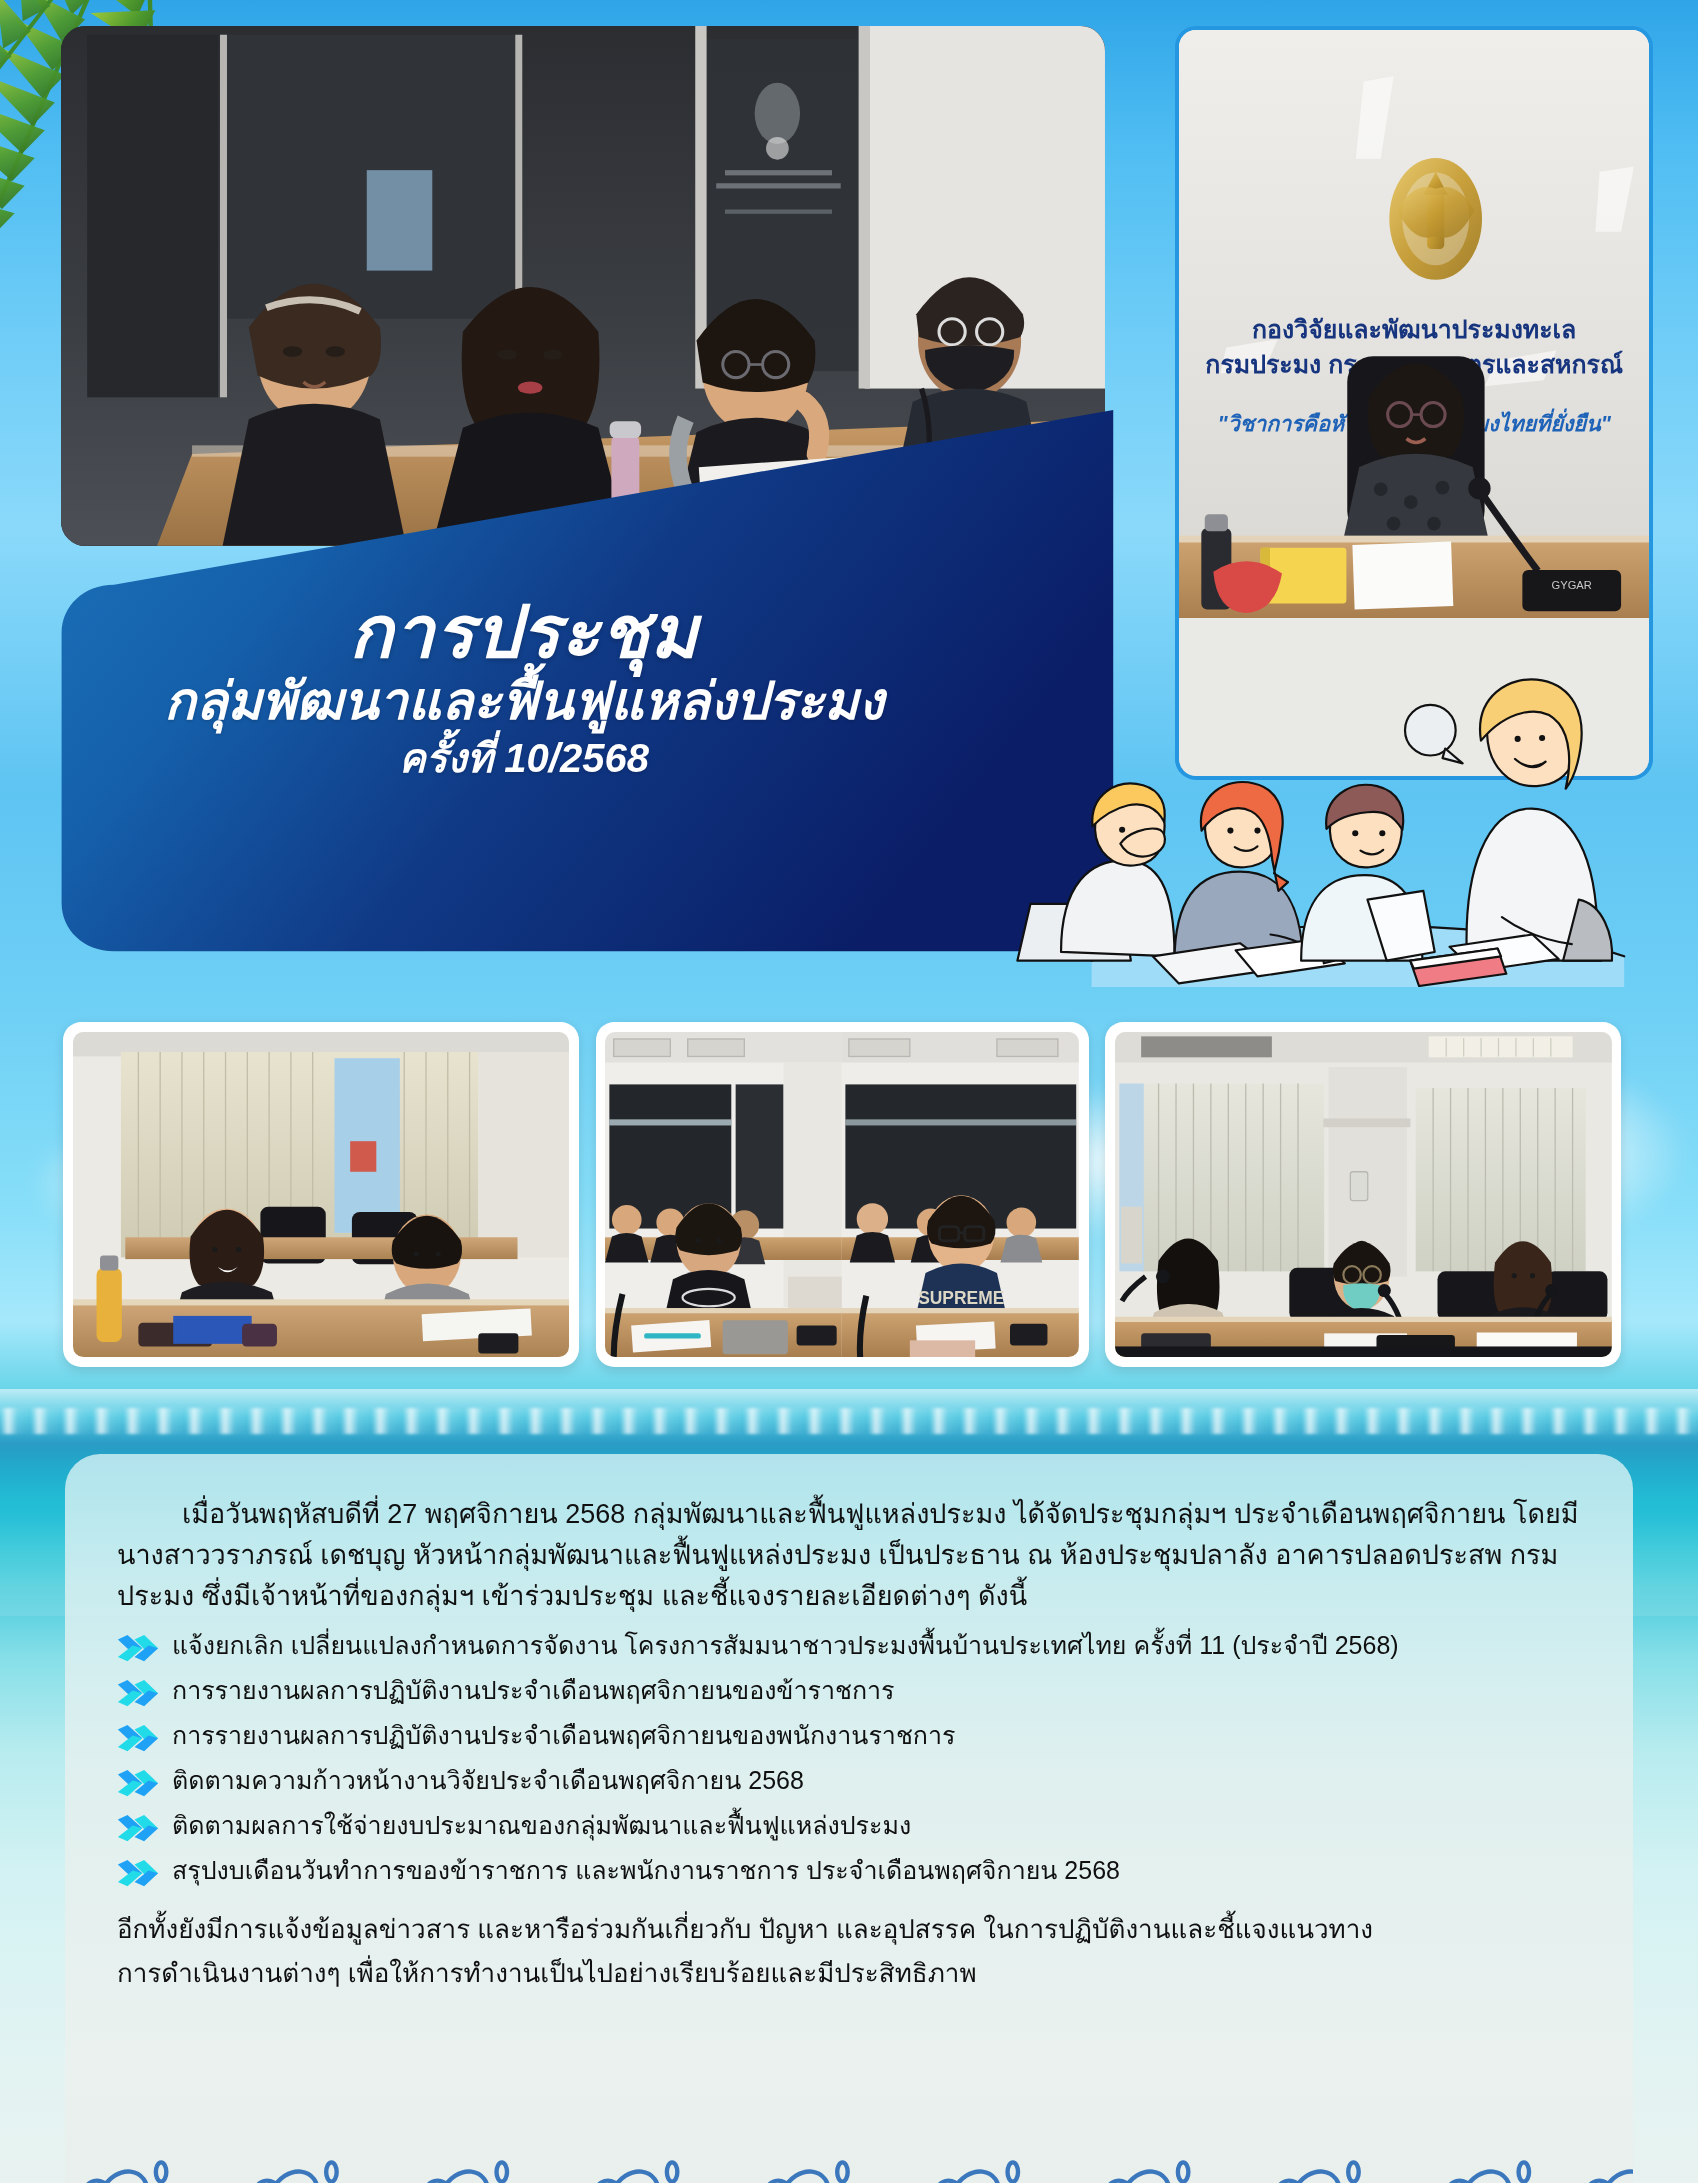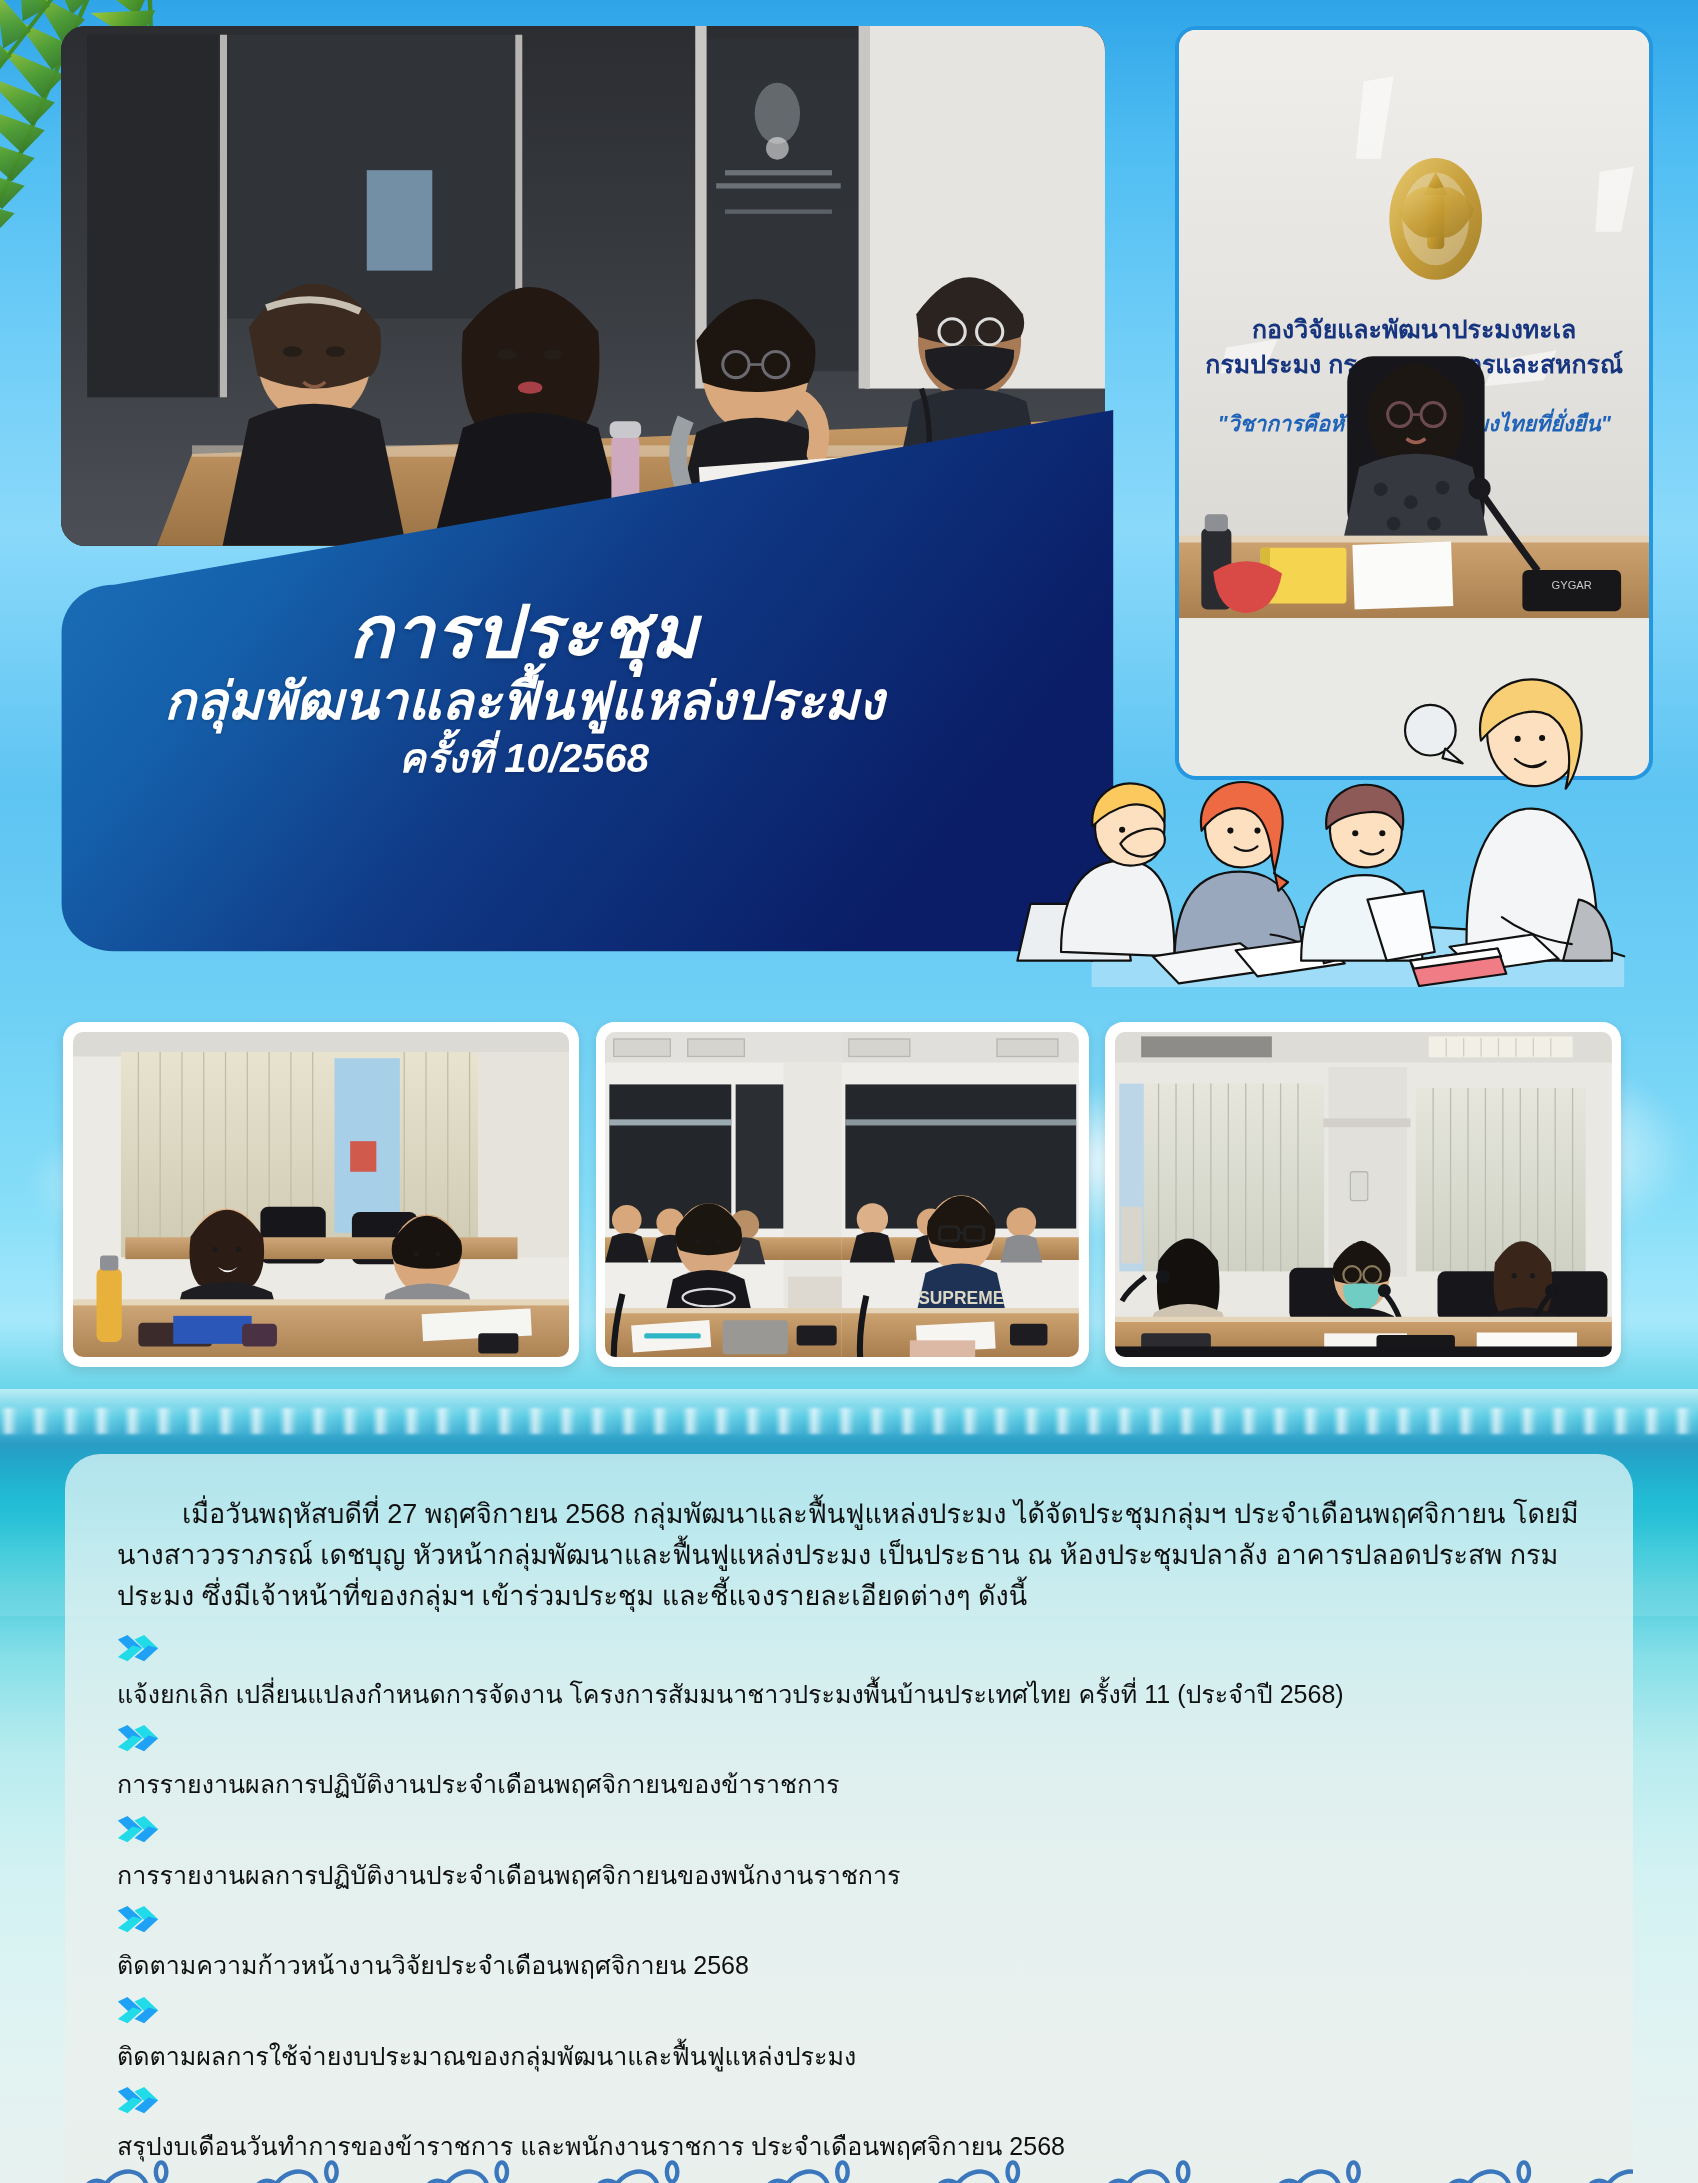--- a/index.html
+++ b/index.html
@@ -190,21 +190,20 @@
     margin-bottom: 12.2px;
   }
   .para.noindent { text-indent: 0; }
 
   .bullets { list-style: none; margin: 7px 0 11.4px 0; }
   .bullet-row {
     display: flex;
     align-items: flex-start;
     gap: 13px;
     margin-bottom: 9.6px;
-    flex-direction: column;
   }
   .chev { flex: 0 0 auto; width: 42px; height: 31px; margin-top: 4.4px; }
   .bullet-text {
     font-size: 25px;
     line-height: 1.3;
     color: #101010;
   }
 
   .closing { margin-top: 20px; }
   .closing .para { text-indent: 0; margin-bottom: 4.4px; font-size: 26px; }
@@ -851,20 +850,24 @@
         <svg class="chev" viewBox="0 0 96 70">
           <polygon points="2,12 24,2 58,32 36,44" fill="#1fa2f5"></polygon>
           <polygon points="36,26 58,32 24,62 2,52" fill="#22dbe8"></polygon>
           <polygon points="40,12 62,2 94,32 72,44" fill="#22dbe8"></polygon>
           <polygon points="72,26 94,32 62,62 40,52" fill="#1fa2f5"></polygon>
         </svg>
         <span class="bullet-text">สรุปงบเดือนวันทำการของข้าราชการ และพนักงานราชการ ประจำเดือนพฤศจิกายน 2568</span>
       </li>
     </ul>
 
+    <div class="closing">
+      <p class="para noindent">อีกทั้งยังมีการแจ้งข้อมูลข่าวสาร และหารือร่วมกันเกี่ยวกับ ปัญหา และอุปสรรค ในการปฏิบัติงานและชี้แจงแนวทาง</p>
+      <p class="para noindent">การดำเนินงานต่างๆ เพื่อให้การทำงานเป็นไปอย่างเรียบร้อยและมีประสิทธิภาพ</p>
+    </div>
 
     <div class="wave-strip">
       <svg viewBox="0 0 3590 270" preserveAspectRatio="none" style="width:100%;height:100%;display:block;">
         <defs>
           <g id="wv">
             <g fill="none" stroke="#3a77bd" stroke-width="11">
               <path d="M0 270 A110 110 0 0 1 220 270"></path>
               <path d="M26 270 A84 84 0 0 1 194 270"></path>
               <path d="M52 270 A58 58 0 0 1 168 270"></path>
               <path d="M78 270 A32 32 0 0 1 142 270"></path>

